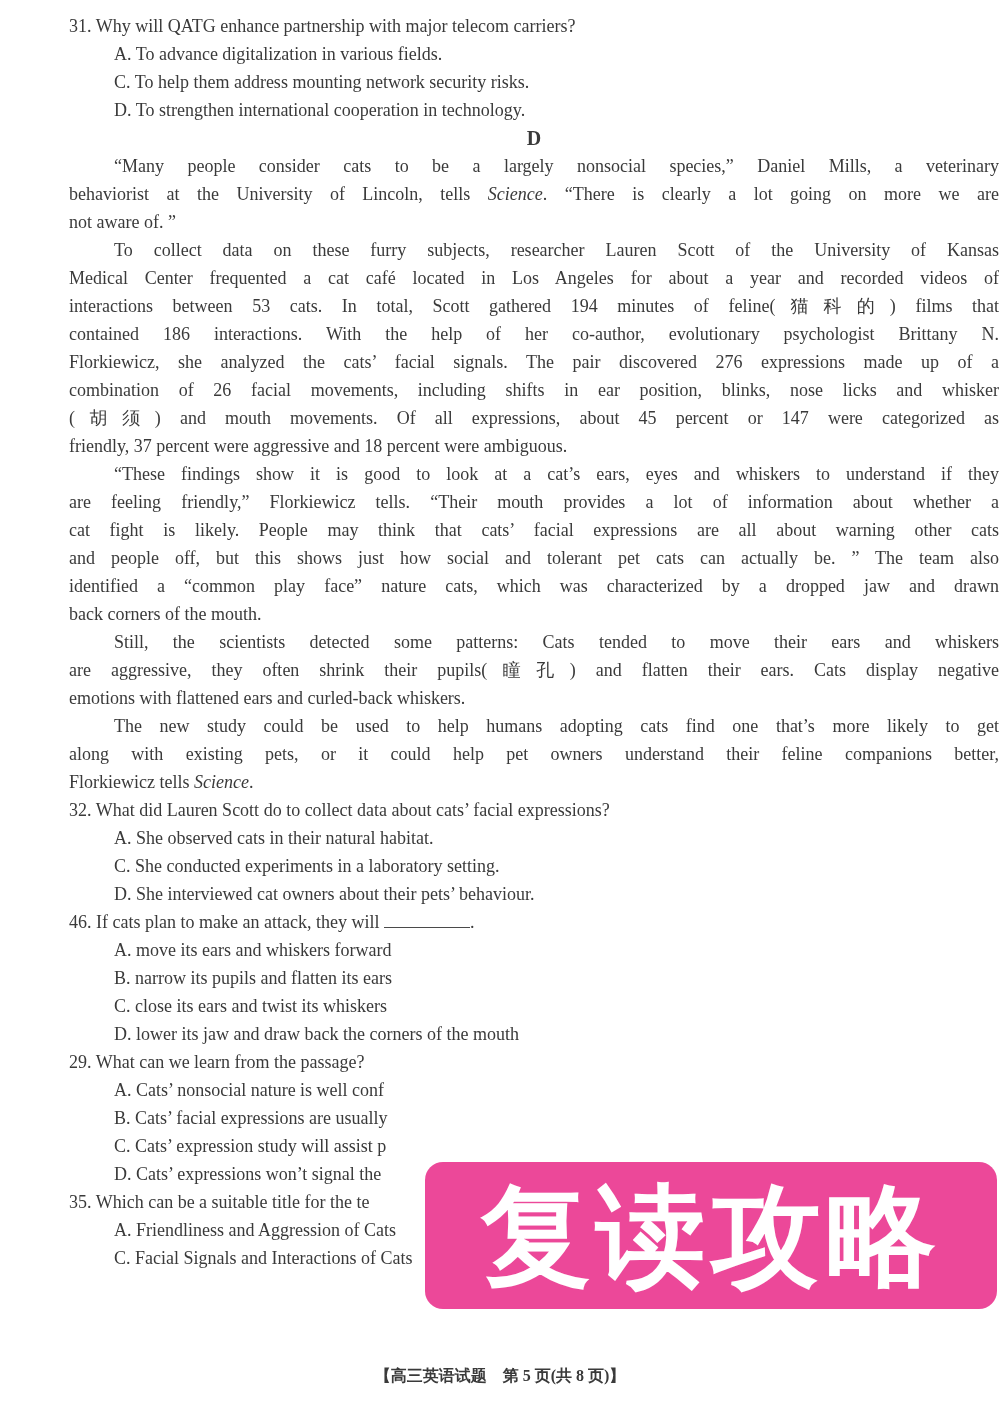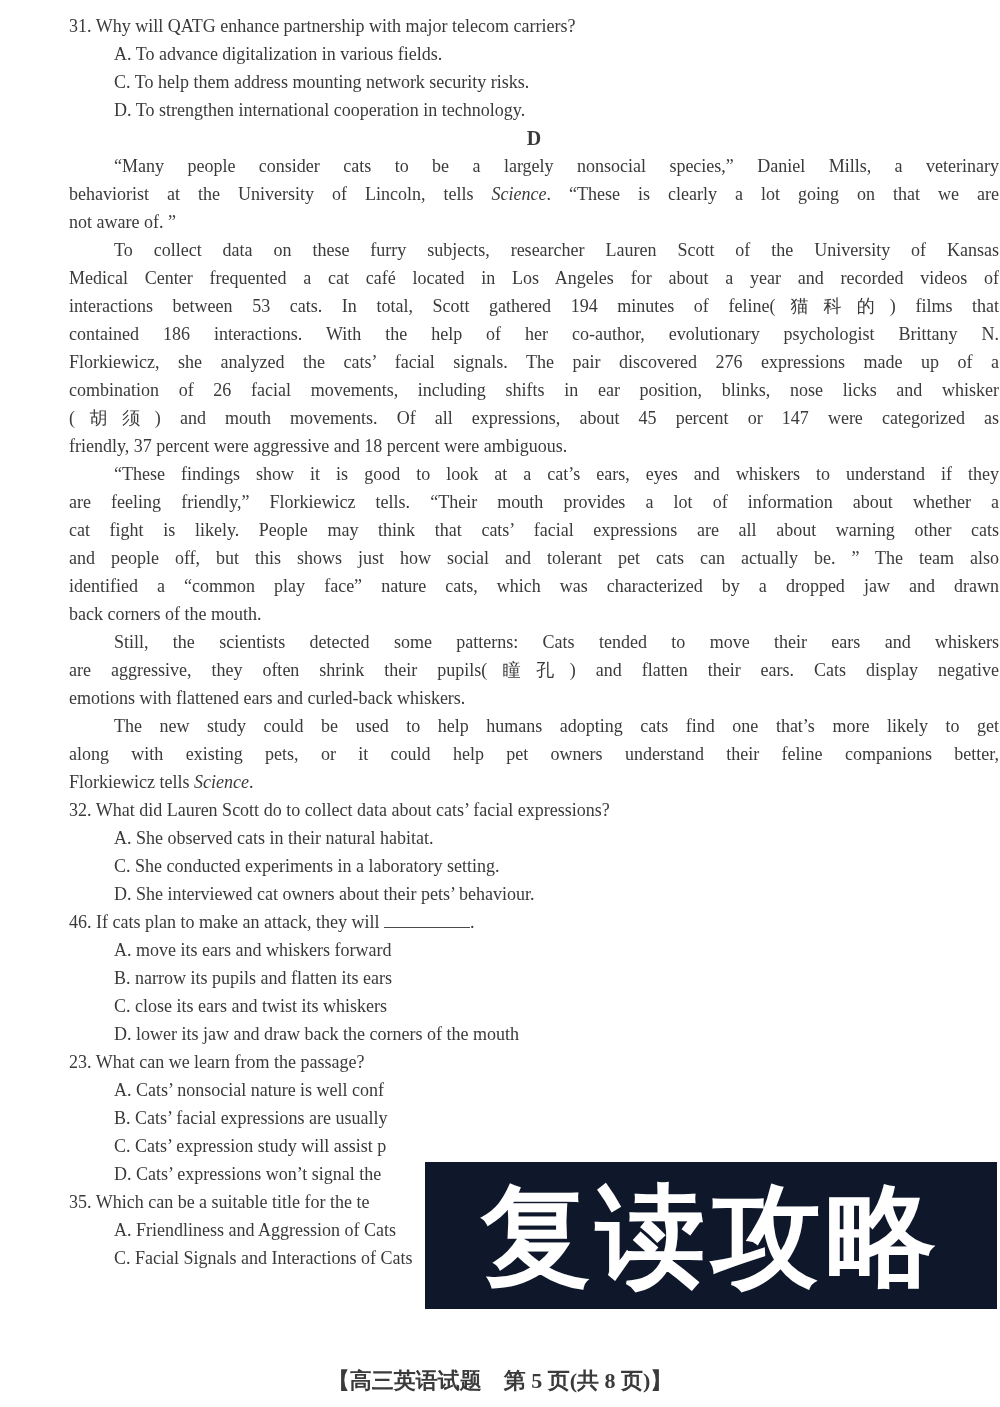--- a/index.html
+++ b/index.html
@@ -31,40 +31,40 @@
   .optrow .o-right{flex:1;white-space:nowrap;overflow:hidden;}
   .watermark{
     position:absolute;left:425px;top:1162px;width:572px;height:147px;
     z-index:5;display:flex;align-items:center;justify-content:center;
     font-family:"Liberation Sans","DejaVu Sans",sans-serif;
     font-weight:bold;font-size:110px;letter-spacing:5px;line-height:1;
     white-space:nowrap;overflow:hidden;
   }
   .footer{
     position:absolute;left:0;top:1366px;width:100%;text-align:center;
-    font-weight:bold;font-size:22px;color:#3a3a3a;
+    font-weight:bold;font-size:16px;color:#3a3a3a;
     font-family:"Liberation Serif","DejaVu Serif",serif;
   }
 </style>
 </head>
 <body style="background: rgb(255, 255, 255);">
 
 <div class="content" style="color: rgb(58, 58, 58);">
 
   <div class="line">31. Why will QATG enhance partnership with major telecom carriers?</div>
   <div class="line opt">A. To advance digitalization in various fields.</div>
   <div class="line opt">C. To help them address mounting network security risks.</div>
   <div class="line opt">D. To strengthen international cooperation in technology.</div>
 
   <div class="section-head">D</div>
 
   <div>
       <div class="para">
         <div class="pline first"><span>“Many people consider cats to be a largely nonsocial species,” Daniel Mills, a veterinary</span></div>
-        <div class="pline"><span>behaviorist at the University of Lincoln, tells </span><em>Science</em><span>. “These is clearly a lot going on that we are</span></div>
+        <div class="pline"><span>behaviorist at the University of Lincoln, tells </span><em>Science</em><span>. “There is clearly a lot going on more we are</span></div>
         <div class="pline last"><span>not aware of. ”</span></div>
       </div>
       <div class="para">
         <div class="pline first"><span>To collect data on these furry subjects, researcher Lauren Scott of the University of Kansas</span></div>
         <div class="pline"><span>Medical Center frequented a cat café located in Los Angeles for about a year and recorded videos of</span></div>
         <div class="pline"><span>interactions between 53 cats. In total, Scott gathered 194 minutes of feline(猫科的) films that</span></div>
         <div class="pline"><span>contained 186 interactions. With the help of her co-author, evolutionary psychologist Brittany N.</span></div>
         <div class="pline"><span>Florkiewicz, she analyzed the cats’ facial signals. The pair discovered 276 expressions made up of a</span></div>
         <div class="pline"><span>combination of 26 facial movements, including shifts in ear position, blinks, nose licks and whisker</span></div>
         <div class="pline"><span>(胡须) and mouth movements. Of all expressions, about 45 percent or 147 were categorized as</span></div>
@@ -94,34 +94,34 @@
   <div class="line opt">A. She observed cats in their natural habitat.</div>
   <div class="line opt">C. She conducted experiments in a laboratory setting.</div>
   <div class="line opt">D. She interviewed cat owners about their pets’ behaviour.</div>
 
   <div class="line"><span>46. If cats plan to make an attack, they will </span><span class="blank"></span><span>.</span></div>
   <div class="line opt">A. move its ears and whiskers forward</div>
   <div class="line opt">B. narrow its pupils and flatten its ears</div>
   <div class="line opt">C. close its ears and twist its whiskers</div>
   <div class="line opt">D. lower its jaw and draw back the corners of the mouth</div>
 
-  <div class="line">23. What can we learn from the passage?</div>
+  <div class="line">29. What can we learn from the passage?</div>
   <div class="line opt">A. Cats’ nonsocial nature is well conf</div>
   <div class="line opt">B. Cats’ facial expressions are usually</div>
   <div class="line opt">C. Cats’ expression study will assist p</div>
   <div class="line opt">D. Cats’ expressions won’t signal the</div>
 
   <div class="line">35. Which can be a suitable title for the te</div>
   <div class="optrow">
     <div class="o-left">A. Friendliness and Aggression of Cats</div>
   </div>
   <div class="optrow">
     <div class="o-left">C. Facial Signals and Interactions of Cats</div>
     <div class="o-right">D. The Common Behaviour of Cats</div>
   </div>
 
 </div>
 
-<div class="watermark" style="background: #0f172a; color: rgb(255, 255, 255);">
+<div class="watermark" style="background: #ec4899; color: rgb(255, 255, 255); border-radius: 18px;">
     <span>复读攻略</span>
   </div>
 
 <div class="footer">【高三英语试题　第 5 页(共 8 页)】</div>
 
 </body></html>

